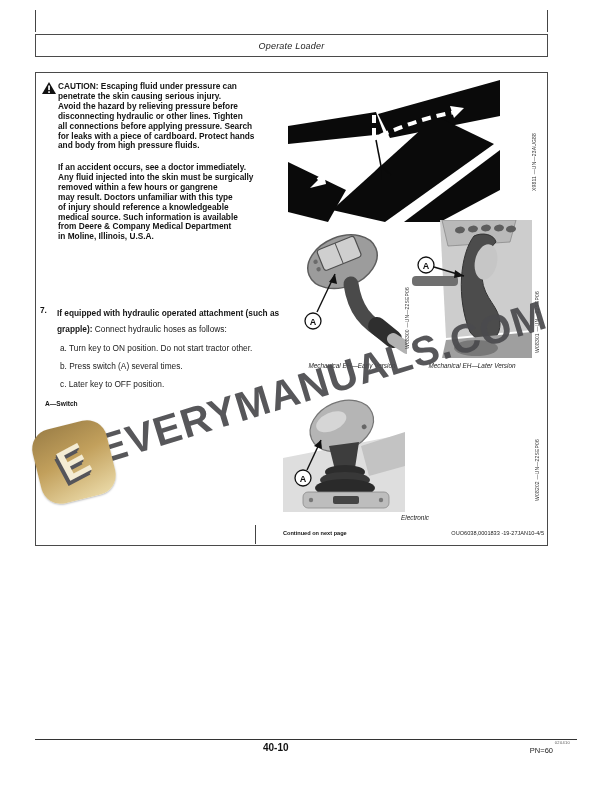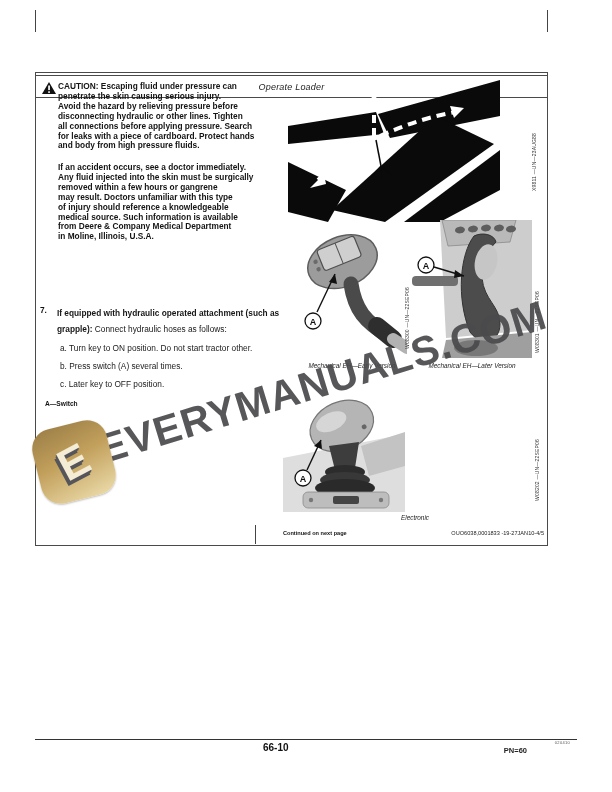--- a/index.html
+++ b/index.html
@@ -1,20 +1,20 @@
 <!DOCTYPE html>
 <html><head>
 <meta charset="utf-8">
 <style>
   html,body{margin:0;padding:0;background:#e9e9e9;}
   .page{position:relative;width:612px;height:792px;background:#ffffff;overflow:hidden;
         font-family:"Liberation Sans",sans-serif;color:#111;}
   .abs{position:absolute;}
   .tick{width:1px;background:#444;}
-  .hbox{border:1px solid #4a4a4a;display:flex;align-items:center;justify-content:center;margin-top:41px;}
+  .hbox{border:1px solid #4a4a4a;display:flex;align-items:center;justify-content:center;}
   .title{font-style:italic;font-size:9px;color:#222;letter-spacing:.2px;}
   .cbox{border:1px solid #4a4a4a;}
   .boldp{font-weight:bold;font-size:8.3px;line-height:9.9px;white-space:pre-line;color:#141414;}
   .stepnum{font-weight:bold;font-size:8.3px;}
   .steptxt{font-size:8.3px;line-height:16px;color:#161616;}
   .steptxt b{font-weight:bold;}
   .substep{font-size:8.3px;color:#1a1a1a;}
   .legend{font-weight:bold;font-size:6.6px;color:#141414;}
   .caption{font-style:italic;font-size:6.4px;color:#222;text-align:center;}
   .figid{font-size:5px;color:#333;letter-spacing:.2px;white-space:nowrap;
@@ -163,22 +163,22 @@
     <text x="20" y="93.5" font-size="9" font-weight="bold" text-anchor="middle" fill="#111">A</text>
   </svg>
   <div class="abs figid rot90" style="left:497px;top:465px;width:80px;height:10px;">W08202 —UN—22SEP06</div>
   <div class="abs caption" style="left:375px;top:514px;width:80px;">Electronic</div>
 
   <div class="abs tick" style="left:255px;top:525px;height:19px;"></div>
   <div class="abs contnote" style="left:283px;top:530px;">Continued on next page</div>
   <div class="abs doccode" style="left:400px;top:530px;width:144px;">OUO6038,0001833 -19-27JAN10-4/5</div>
 
   <div class="abs" style="left:35px;top:739px;width:542px;height:1px;background:#333;"></div>
-  <div class="abs pgnum" style="left:263px;top:742px;">66-10</div>
+  <div class="abs pgnum" style="left:263px;top:742px;">40-10</div>
   <div class="abs printcode" style="left:520px;top:740px;width:50px;">020410</div>
-  <div class="abs pncode" style="left:477px;top:746px;width:50px;font-weight:bold;">PN=60</div>
+  <div class="abs pncode" style="left:503px;top:746px;width:50px;">PN=60</div>
 
   <div class="abs wm-logo" style="left:36px;top:424px;">
     <span class="wm-e">E</span>
   </div>
   <div class="abs wm-text" style="left:100px;top:430px;">EVERYMANUALS.COM</div>
 
 </div>
 
 </body></html>

